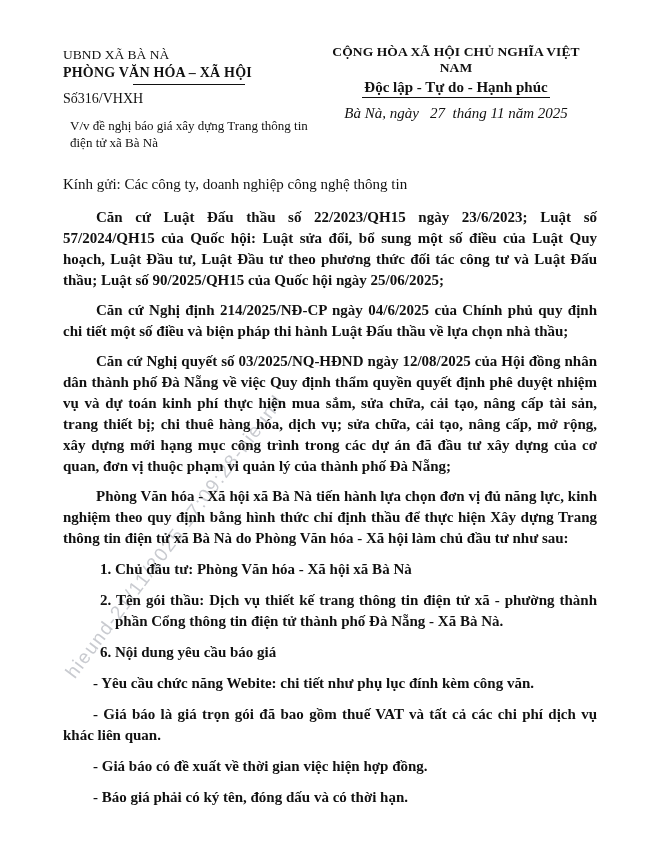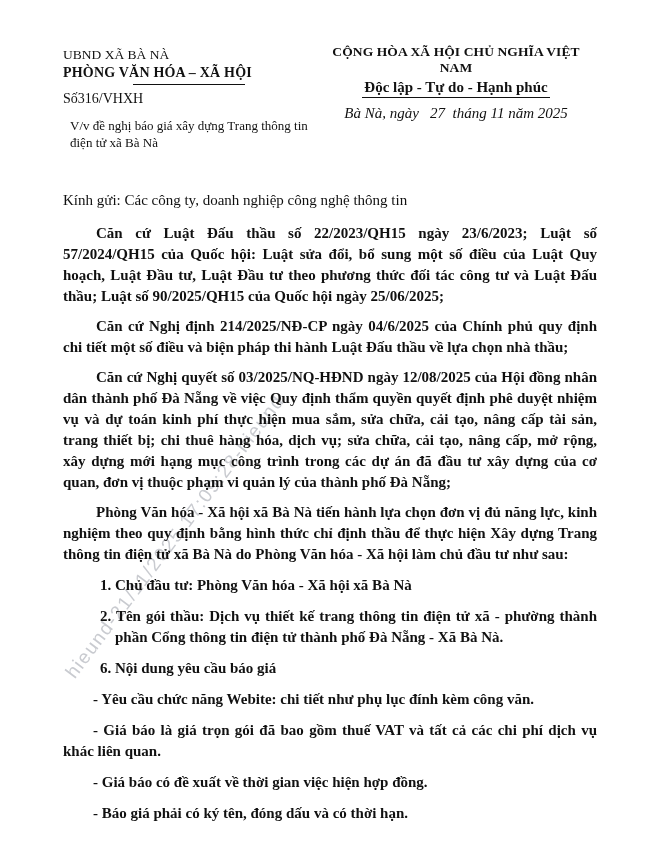--- a/index.html
+++ b/index.html
@@ -20,21 +20,21 @@
     width: 534px;
   }
   .doc-header { display: flex; }
   .h-left { width: 252px; padding-top: 3px; }
   .h-right { flex: 1; text-align: center; }
 
   .parent-org { font-size: 13.5px; }
   .org-name { font-size: 14px; font-weight: bold; margin-top: 2px; letter-spacing: 0.2px; }
   .org-rule { width: 112px; height: 1.3px; background: #111; margin: 3px auto 0; }
   .doc-number { font-size: 14px; margin-top: 6px; }
-  .doc-subject { font-size: 13px; line-height: 1.3; width: 238px; margin: 11px auto 16px; }
+  .doc-subject { font-size: 13px; line-height: 1.3; width: 238px; margin: 11px auto 0; }
 
   .national-title { font-size: 13.5px; font-weight: bold; letter-spacing: 0.1px; }
   .motto {
     display: inline-block;
     font-size: 15px; font-weight: bold;
     border-bottom: 1.4px solid #111;
     padding: 0 2px 1px 2px;
     margin-top: 3px;
   }
   .place-date { font-style: italic; font-size: 15px; margin-top: 7px; white-space: pre; }

